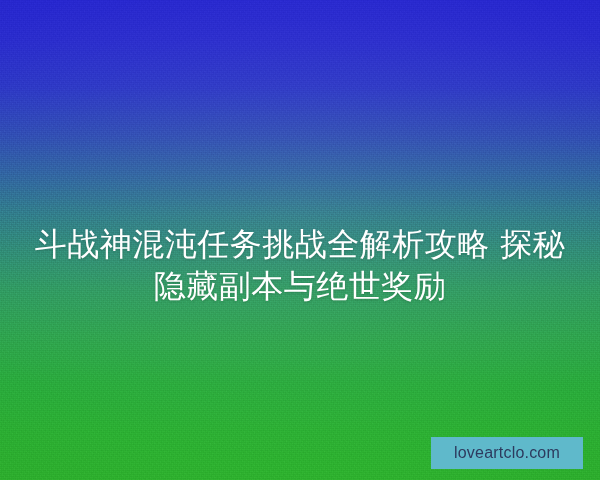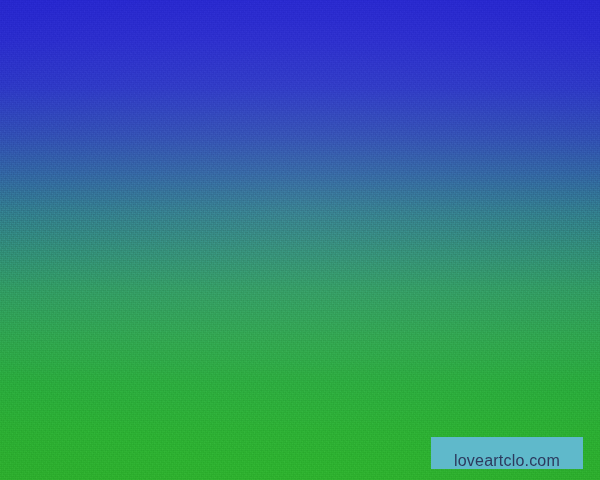--- a/index.html
+++ b/index.html
@@ -100,21 +100,21 @@
 
   
   .watermark {
     position: absolute;
     left: 431px;
     top: 437px;
     width: 152px;
     height: 32px;
     background: #5fb9cb;
     display: flex;
-    align-items: flex-end;
+    align-items: center;
     justify-content: center;
     box-sizing: border-box;
   }
   .watermark-text {
     color: #2d3a5e;
     font-size: 16px;
     line-height: 1;
     letter-spacing: 0.2px;
     font-family: "Liberation Sans", "DejaVu Sans", sans-serif;
     white-space: nowrap;
@@ -126,18 +126,19 @@
 <div class="banner">
 
   <div class="gradient-layer"></div>
 
   <div class="noise-layer"></div>
 
   <div class="noise-layer-2"></div>
 
   <div class="vignette-layer"></div>
 
+  <h1 class="headline">斗战神混沌任务挑战全解析攻略 探秘隐藏副本与绝世奖励</h1>
 
   <div class="watermark">
     <span class="watermark-text">loveartclo.com</span>
   </div>
 
 </div>
 
 </body></html>

